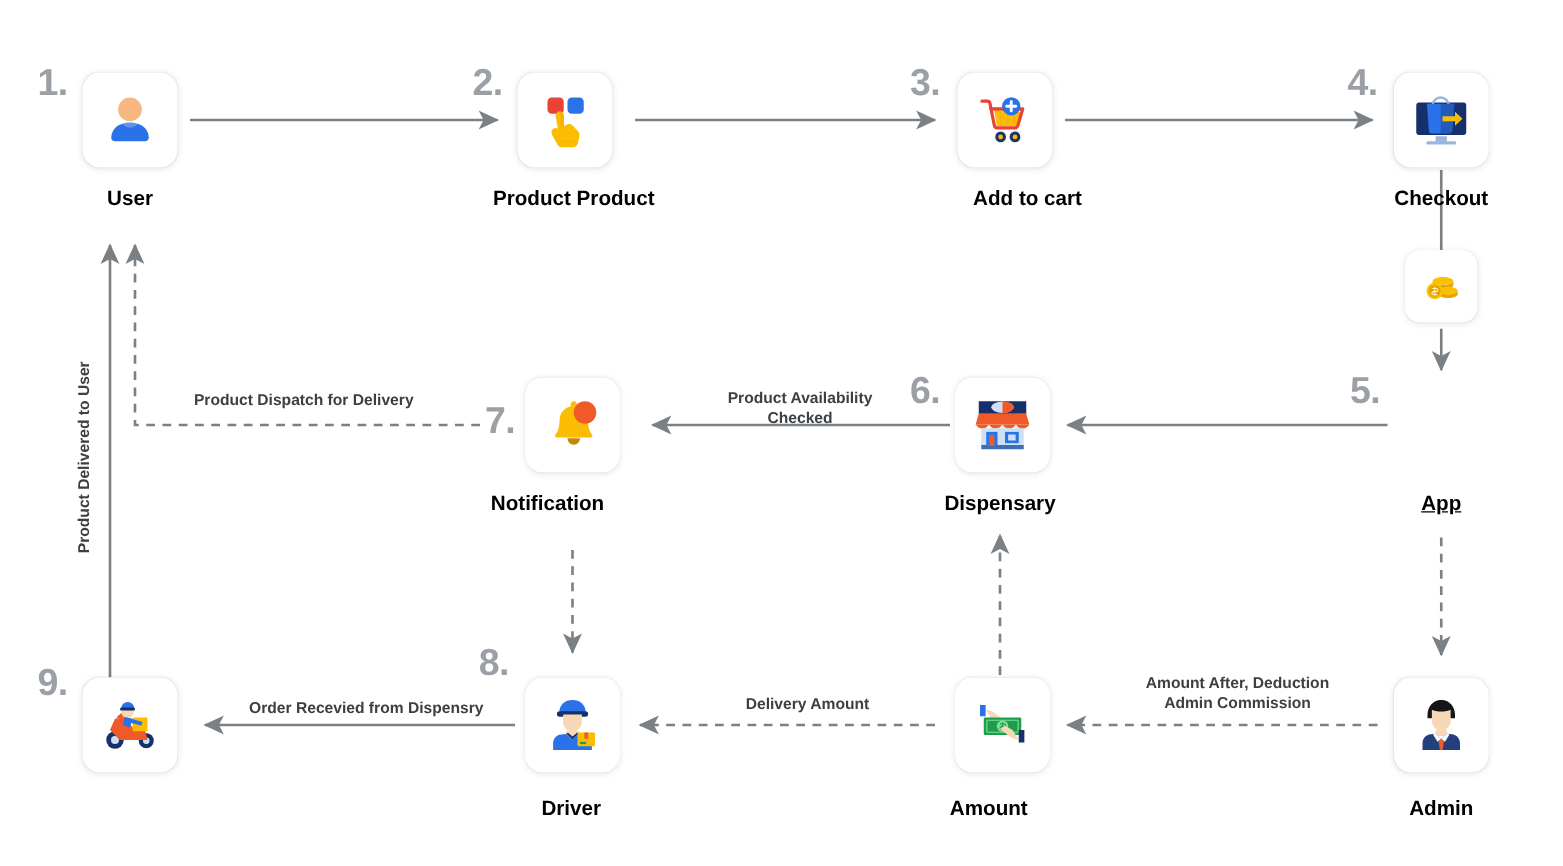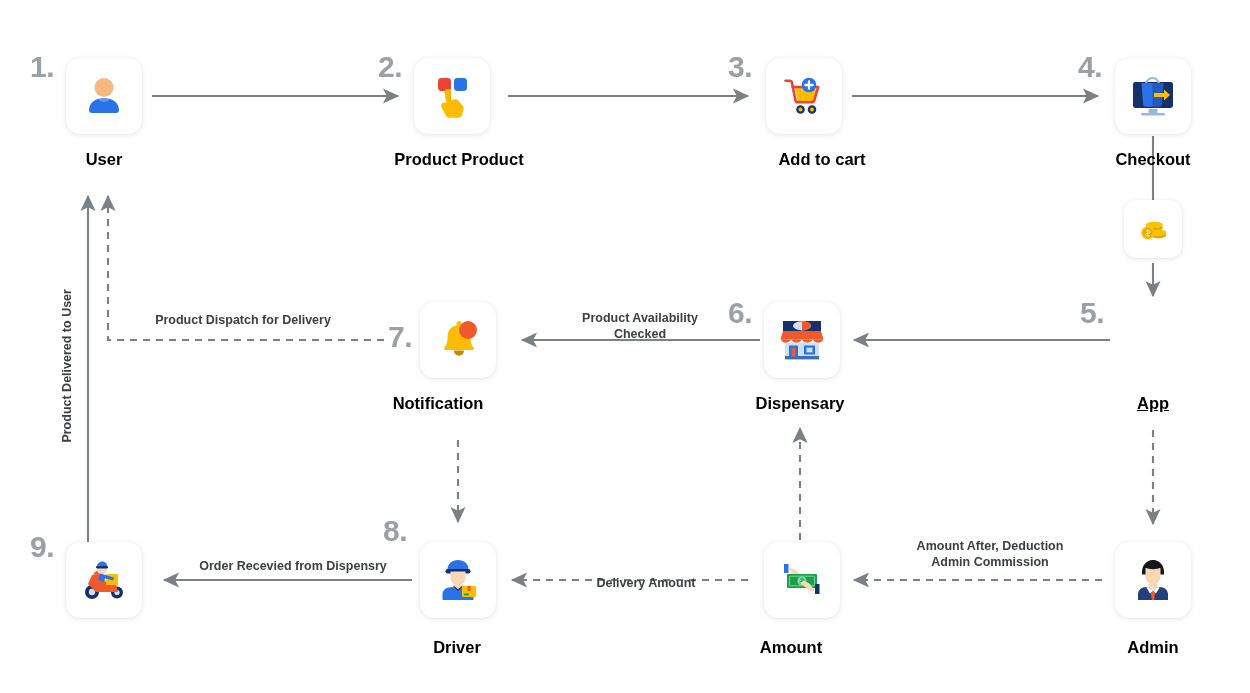--- a/index.html
+++ b/index.html
@@ -297,18 +297,18 @@
 
   <div class="edge-label" style="left:243px; top:313px;">Product Dispatch for Delivery</div>
 
   <div class="edge-label" style="left:640px; top:300px;margin-top:11px;">Product Availability
 Checked</div>
 
   <div class="edge-label vertical" style="left:68px; top:358px; width:190px;">Product Delivered to User</div>
 
   <div class="edge-label" style="left:293px; top:559px;">Order Recevied from Dispensry</div>
 
-  <div class="edge-label" style="left:646px; top:576px;">Delivery Amount</div>
+  <div class="edge-label" style="left:646px; top:556px;">Delivery Amount</div>
 
   <div class="edge-label" style="left:990px; top:539px;">Amount After, Deduction
 Admin Commission</div>
 
 </div>
 
 </body></html>

